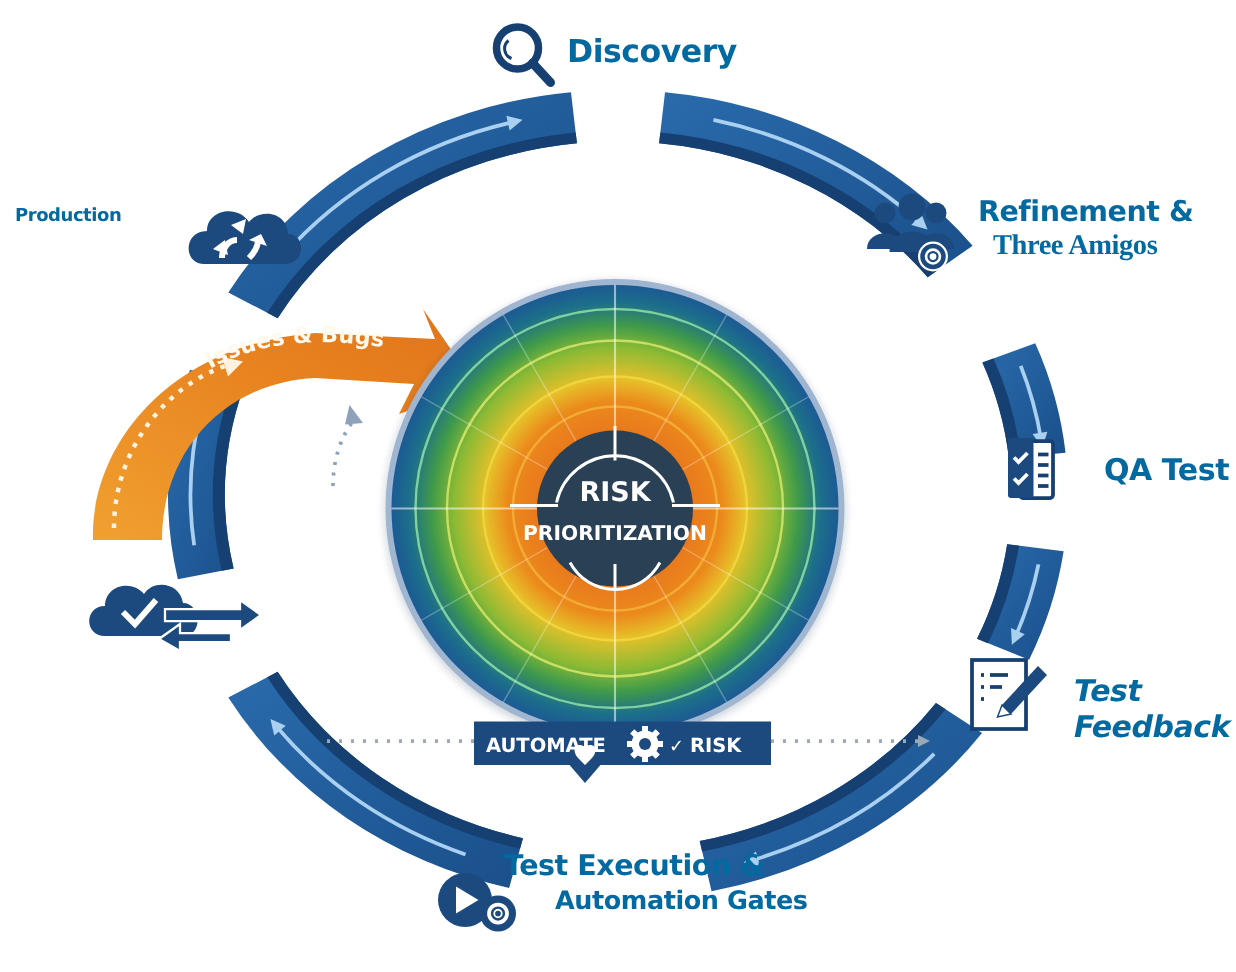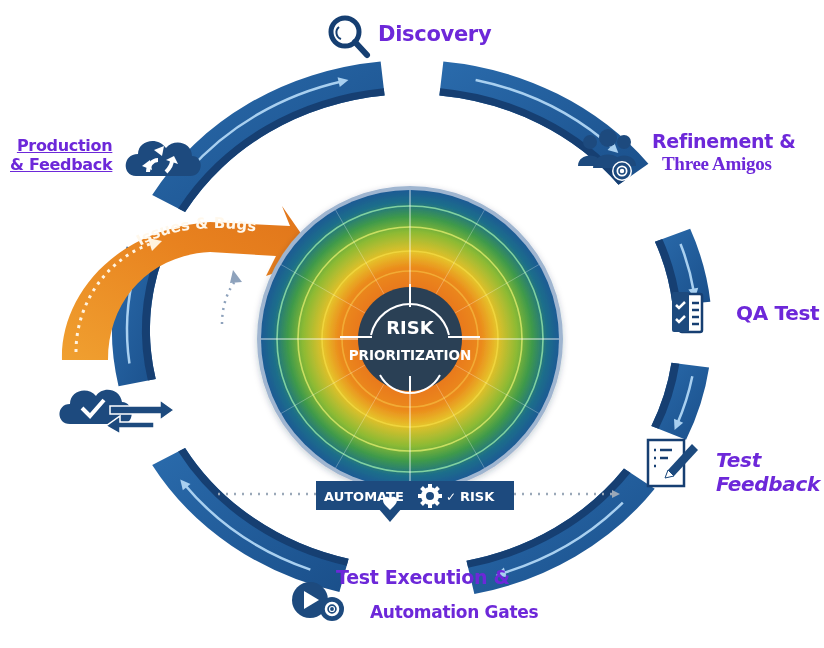--- a/index.html
+++ b/index.html
@@ -1,18 +1,18 @@
 <!DOCTYPE html>
 <html><head>
 <meta charset="utf-8">
 <style>
   html, body { margin:0; padding:0; background:#ffffff; }
   body { width:824px; height:648px; position:relative; overflow:hidden; font-family:"DejaVu Sans", sans-serif; }
   #stage { position:absolute; left:0; top:0; width:824px; height:648px; }
-  .lbl { position:absolute; color:#6d28d9; font-family:"DejaVu Sans", sans-serif; font-weight:600; line-height:1.2; white-space:nowrap; letter-spacing:-0.3px; }
+  .lbl { position:absolute; color:#0369a1; font-family:"DejaVu Sans", sans-serif; font-weight:600; line-height:1.2; white-space:nowrap; letter-spacing:-0.3px; }
   .lbl span { display:block; }
 </style>
 </head>
 <body>
 
 <svg id="stage" viewBox="0 0 824 648" xmlns="http://www.w3.org/2000/svg">
   <defs>
     <radialGradient id="targetGrad" cx="50%" cy="50%" r="50%">
       <stop offset="0%" stop-color="#263c52"></stop>
       <stop offset="30%" stop-color="#2e4256"></stop>
@@ -219,18 +219,17 @@
 </div>
 <div class="lbl" style="left:736px; top:301px; font-size:20px;">
   <span>QA Test</span>
 </div>
 <div class="lbl" style="left:716px; top:448px; font-size:20px;font-style:italic;">
   <span>Test</span>
   <span>Feedback</span>
 </div>
 <div class="lbl" style="left:336px; top:566px; font-size:19px;">
   <span>Test Execution &amp;</span>
-  <span style="padding-left:34px; font-size:17px; margin-top:13px;">Automation Gates</span>
-</div>
-<div class="lbl" style="left:10px; top:136px; font-size:16px; text-align:right;text-decoration:underline;">
+  <span style="padding-left:34px; font-size:17px; margin-top:2px;">Automation Gates</span>
+</div>
+<div class="lbl" style="left:10px; top:136px; font-size:12px; text-align:right;">
   <span>Production</span>
-  <span>&amp; Feedback</span>
 </div>
 
 </body></html>

